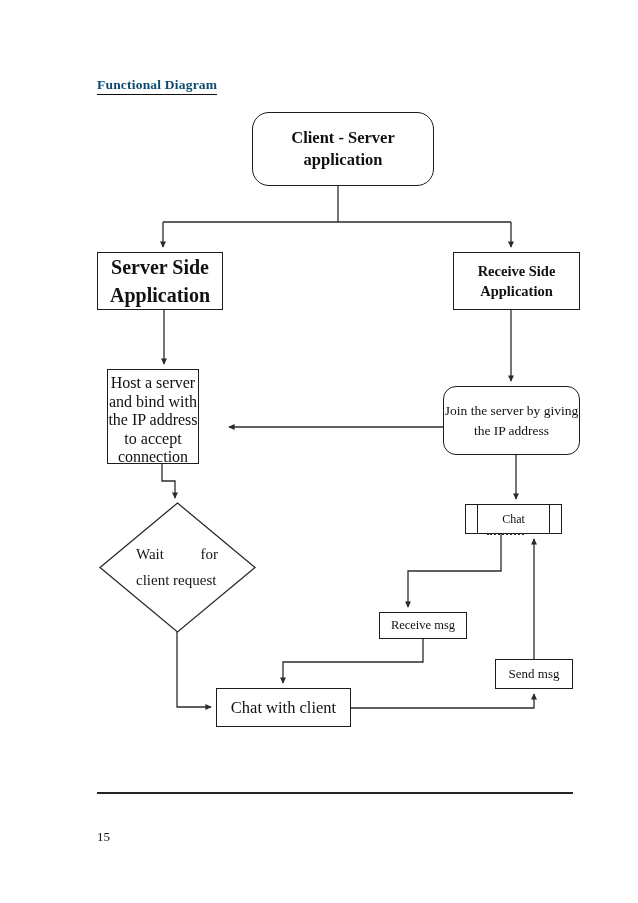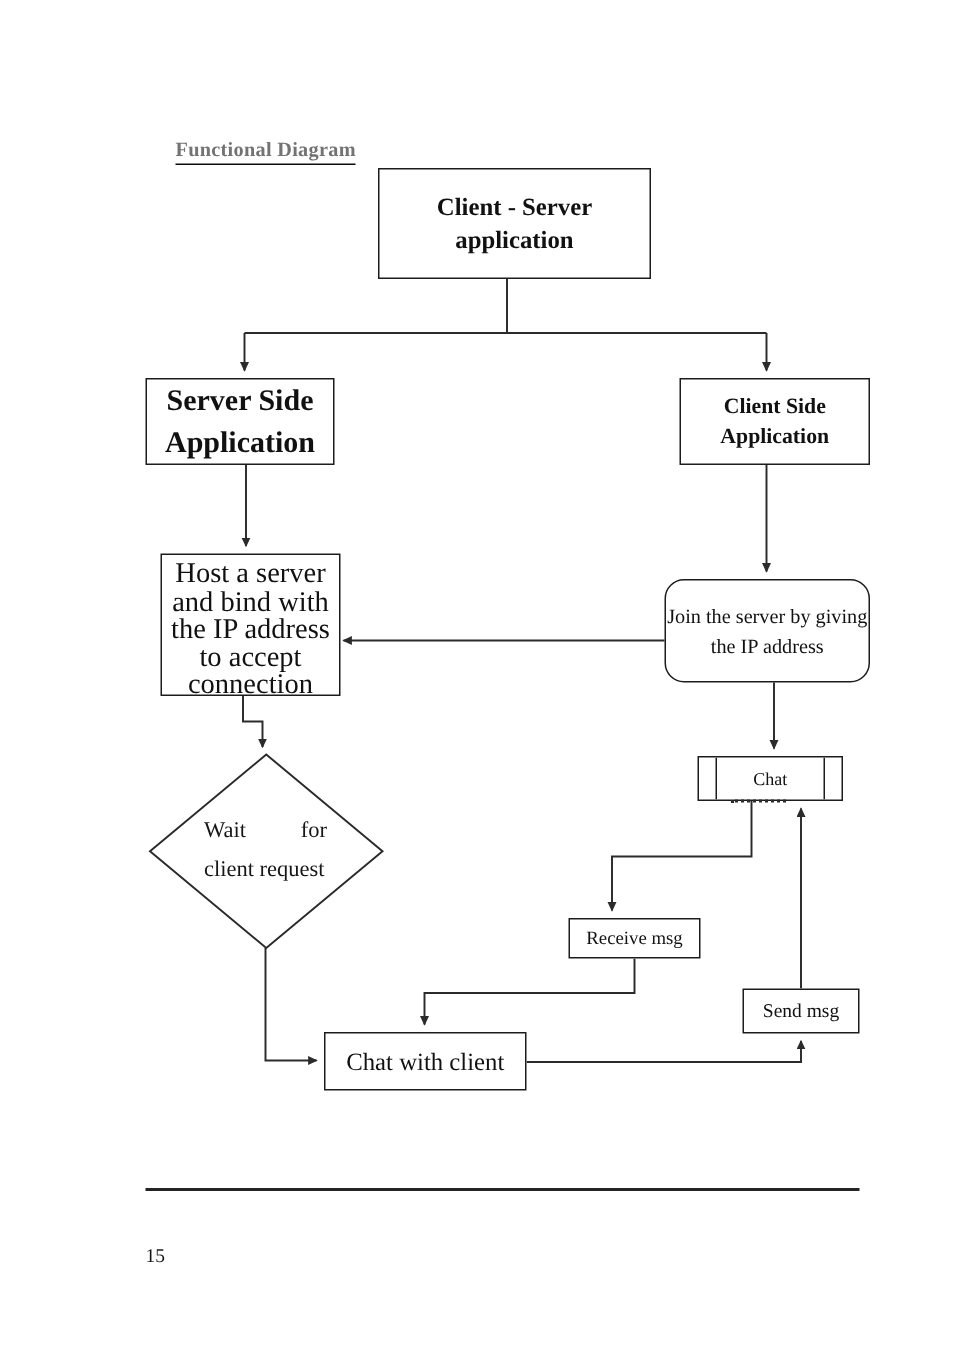--- a/index.html
+++ b/index.html
@@ -29,44 +29,43 @@
     background: #ffffff;
     display: flex;
     align-items: center;
     justify-content: center;
     text-align: center;
     overflow: hidden;
   }
   #title {
     position: absolute;
     left: 97px;
-    top: 92px;
+    top: 77px;
     font-size: 13.5px;
     font-weight: bold;
-    color: #737373;
+    color: #0c4a6e;
     border-bottom: 1.6px solid #0d0d0d;
     padding-bottom: 1px;
     letter-spacing: 0.2px;
-    margin-left: 20px;
   }
   #box-client-server {
     left: 252px; top: 112px; width: 182px; height: 74px;
-    font-size: 16.5px; line-height: 1.35; font-weight: bold;
+    font-size: 16.5px; line-height: 1.35; font-weight: bold; border-radius: 17px;
   }
   #box-server-side {
     left: 97px; top: 252px; width: 126px; height: 58px;
     font-size: 20px; line-height: 1.4; font-weight: bold;
   }
   #box-client-side {
     left: 453px; top: 252px; width: 127px; height: 58px;
     font-size: 14.5px; line-height: 1.4; font-weight: bold;
   }
   #box-host {
-    left: 107px; top: 369px; width: 120px; height: 95px;
-    font-size: 19px; line-height: 18.6px;
+    left: 107px; top: 369px; width: 92px; height: 95px;
+    font-size: 16px; line-height: 18.6px;
     align-items: flex-start;
     padding-top: 4px;
   }
   #box-join {
     left: 443px; top: 386px; width: 137px; height: 69px;
     font-size: 13.5px; line-height: 19.5px; border-radius: 13px;
   }
   #box-chat {
     left: 465px; top: 504px; width: 97px; height: 30px;
     font-size: 12px;
@@ -168,21 +167,21 @@
 
   <div class="node" id="box-client-server">
     <span>Client - Server application</span>
   </div>
 
   <div class="node" id="box-server-side">
     <span>Server Side Application</span>
   </div>
 
   <div class="node" id="box-client-side">
-    <span>Client Side Application</span>
+    <span>Receive Side Application</span>
   </div>
 
   <div class="node" id="box-host">
     <span>Host a server and bind with the IP address to accept connection</span>
   </div>
 
   <div class="node" id="box-join">
     <span>Join the server by giving the IP address</span>
   </div>
 

